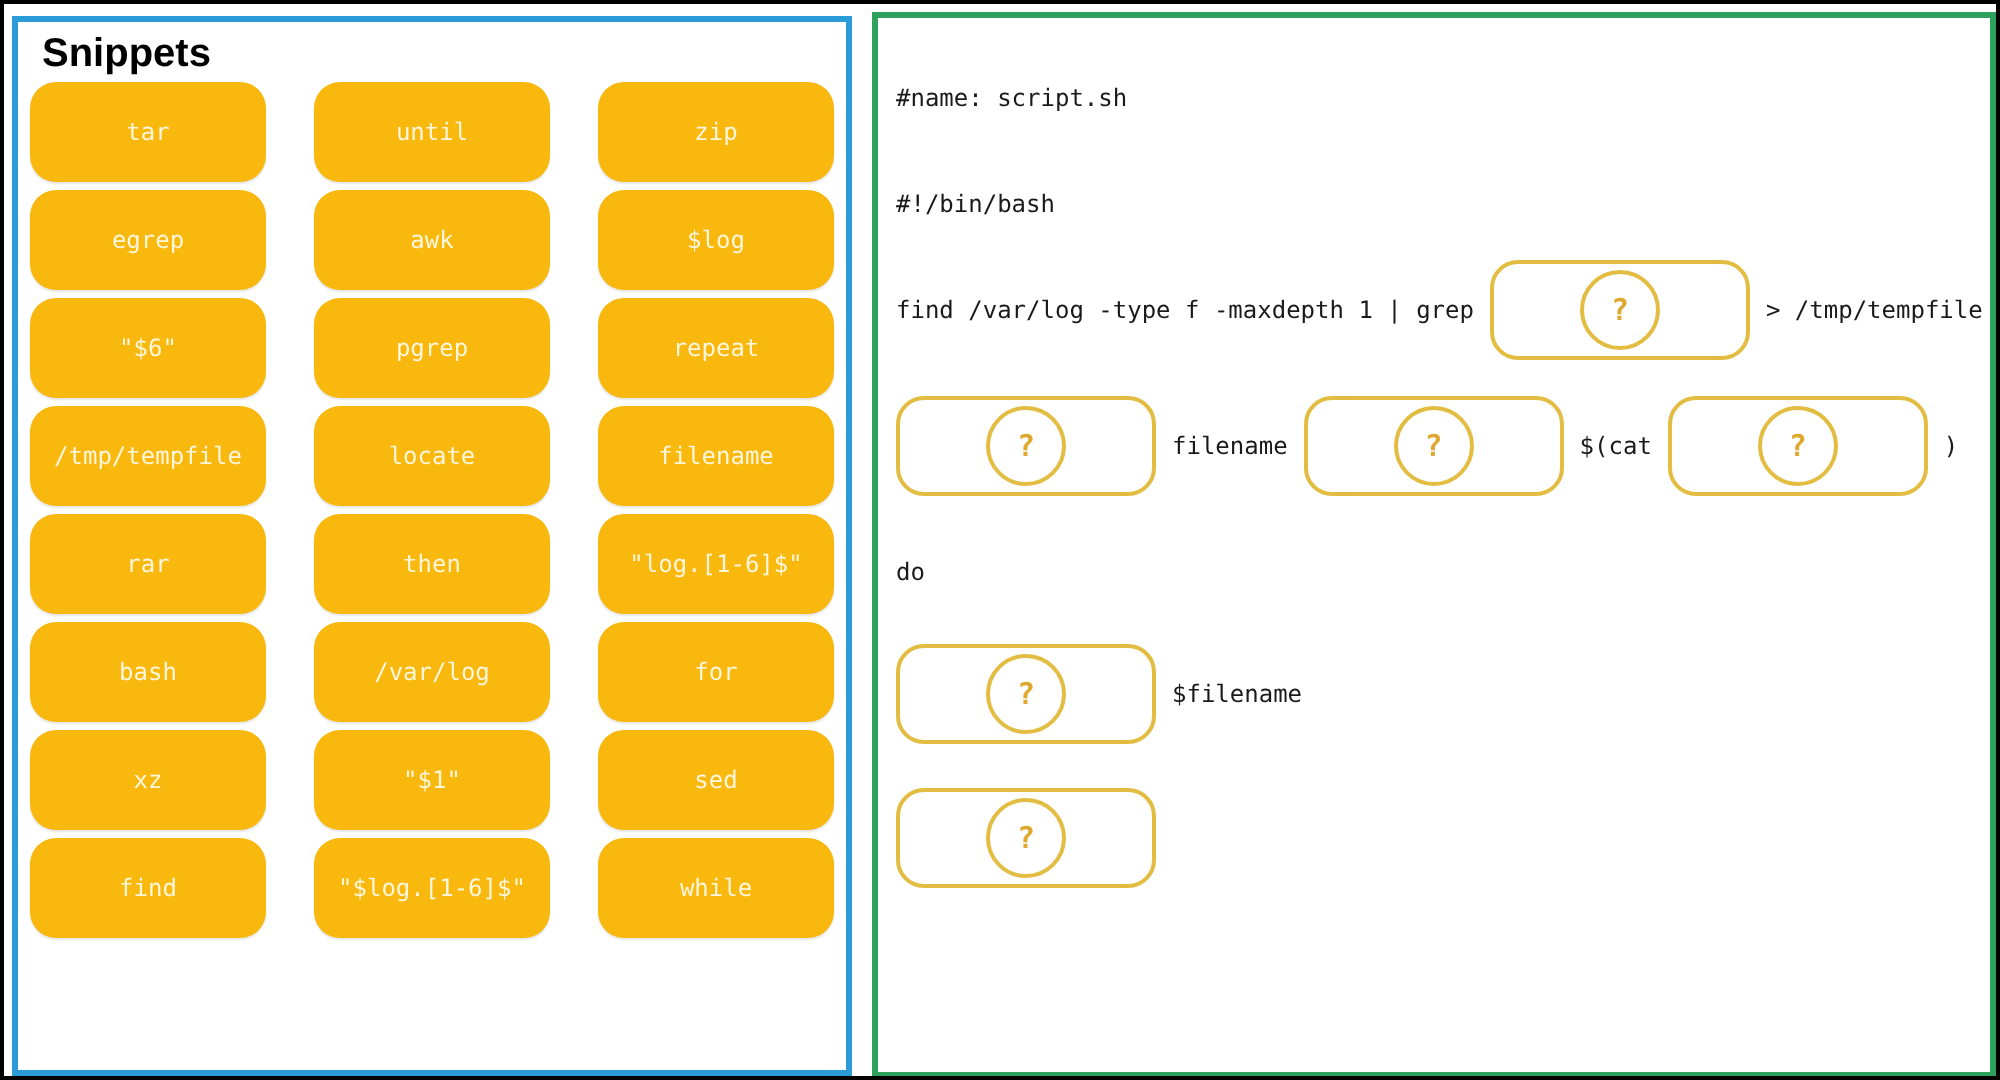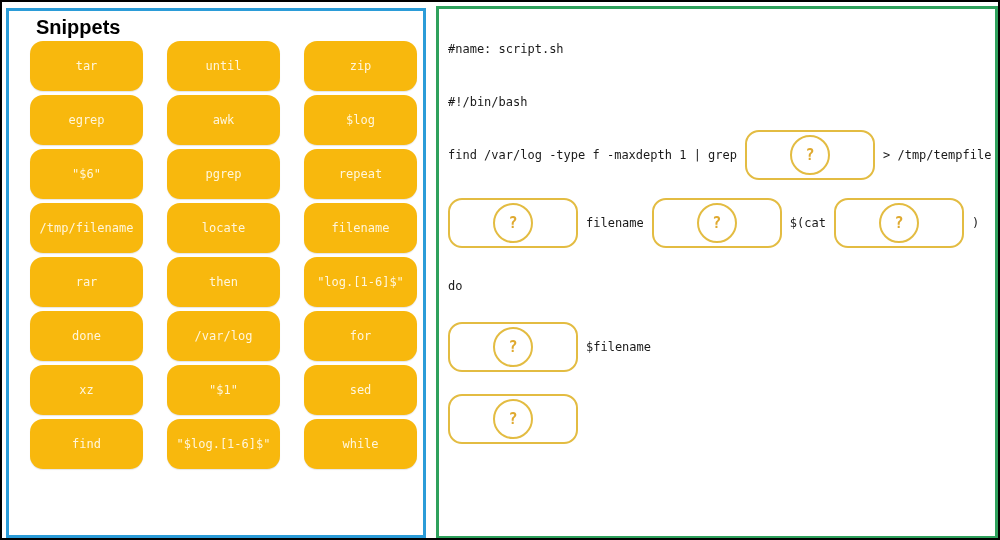--- a/index.html
+++ b/index.html
@@ -19,21 +19,20 @@
     border:2px solid var(--frame-border);
     background:#fff;
     font-family:"DejaVu Sans Mono","Liberation Mono",monospace;
     overflow:hidden;
   }
   
   .panel-left{
     position:absolute;left:4px;top:6px;width:420px;height:530px;
     border:3px solid var(--left-panel-border);
     background:#fff;
-    padding-left:15px;
   }
   .panel-left h1{
     font-family:"Liberation Sans","DejaVu Sans",sans-serif;
     font-weight:bold;font-size:20px;line-height:22px;
     color:#000;margin:5px 0 0 12px;
   }
   .snippets-grid{
     margin:3px 6px 0 6px;
     display:grid;
     grid-template-columns:repeat(3,1fr);
@@ -95,27 +94,27 @@
     <div class="snippets-grid" id="snippets-grid">
         <div class="snippet">tar</div>
         <div class="snippet">until</div>
         <div class="snippet">zip</div>
         <div class="snippet">egrep</div>
         <div class="snippet">awk</div>
         <div class="snippet">$log</div>
         <div class="snippet">"$6"</div>
         <div class="snippet">pgrep</div>
         <div class="snippet">repeat</div>
-        <div class="snippet">/tmp/filename</div>
+        <div class="snippet">/tmp/tempfile</div>
         <div class="snippet">locate</div>
         <div class="snippet">filename</div>
         <div class="snippet">rar</div>
         <div class="snippet">then</div>
         <div class="snippet">"log.[1-6]$"</div>
-        <div class="snippet">done</div>
+        <div class="snippet">bash</div>
         <div class="snippet">/var/log</div>
         <div class="snippet">for</div>
         <div class="snippet">xz</div>
         <div class="snippet">"$1"</div>
         <div class="snippet">sed</div>
         <div class="snippet">find</div>
         <div class="snippet">"$log.[1-6]$"</div>
         <div class="snippet">while</div>
       </div>
   </section>

